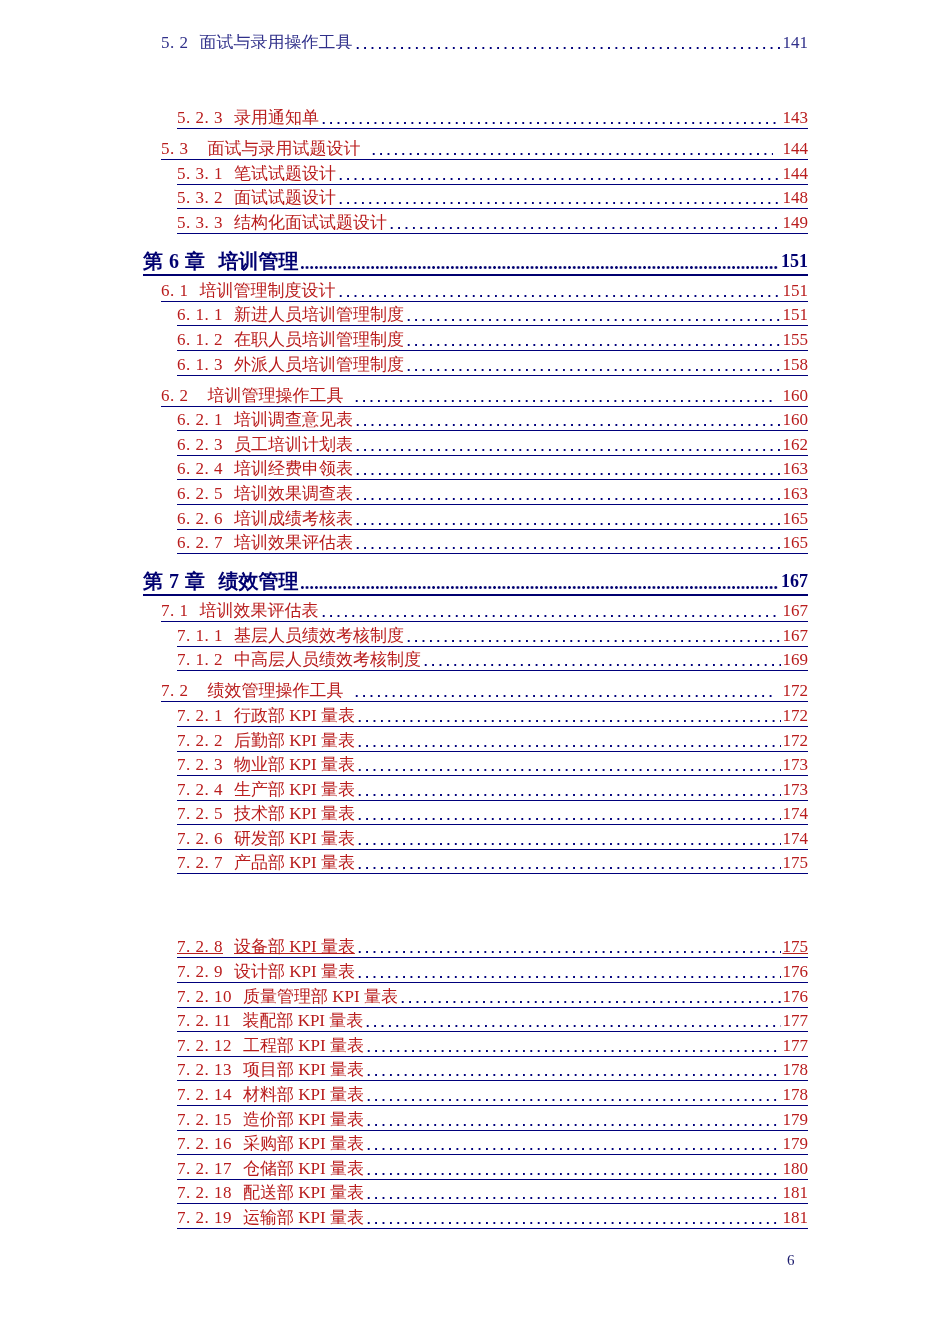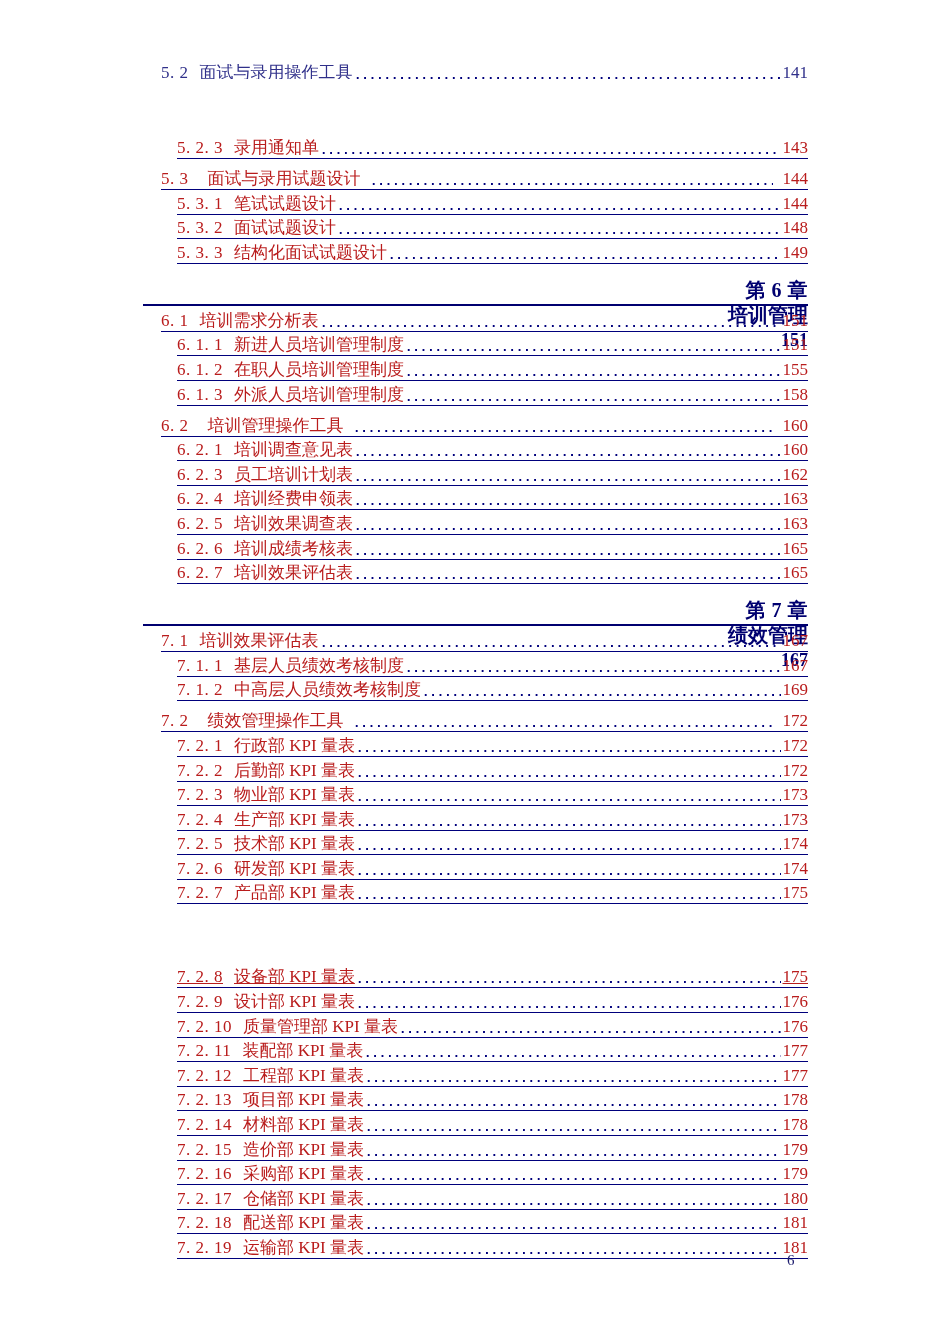--- a/index.html
+++ b/index.html
@@ -1,20 +1,20 @@
 <!DOCTYPE html>
 <html><head>
 <meta charset="utf-8">
 <style>
   html,body{margin:0;padding:0;background:#ffffff;}
   .page{
     position:relative;width:950px;height:1344px;background:#ffffff;overflow:hidden;
     font-family:"Liberation Serif","DejaVu Serif",serif;
   }
-  .content{position:absolute;left:143px;top:62px;width:665px;}
+  .content{position:absolute;left:143px;top:32px;width:665px;}
 
   
   .row{
     display:flex;align-items:flex-end;box-sizing:content-box;
     color:#b91c1c;font-size:17px;line-height:20px;height:21px;
     border-bottom:1.6px solid #00007c;margin-bottom:2.6px;
   }
   .row .num{white-space:pre;letter-spacing:.5px;}
   .row .title{margin-left:11px;white-space:pre;}
   .row .leader{
@@ -26,21 +26,21 @@
   .row .pageno{margin-left:1px;}
 
   
   .lvl2{margin-left:18px;}
   .lvl3{margin-left:34px;}
 
   
   .lvl1{
     margin-left:0;font-weight:bold;font-size:20px;line-height:25px;height:26px;
     color:#000070;border-bottom:2.5px solid #000070;
-    margin-top:14px;margin-bottom:4px;flex-direction:column;
+    margin-top:14px;margin-bottom:4px;
   }
   .lvl1 .title{margin-left:13px;}
   .lvl1 .leader{
     background-image:radial-gradient(circle,#000070 1.25px,rgba(0,0,0,0) 1.5px);
     background-size:4.7px 7px;background-position:left 0 bottom 3px;
   }
   .lvl1 .pageno{font-size:18px;}
 
   
   .gap-s{margin-top:9px;gap:8px;}
@@ -103,21 +103,21 @@
     <span class="pageno">149</span>
   </div>
         <div class="row lvl1">
     <span class="num">第 6 章</span>
     <span class="title">培训管理</span>
     <span class="leader"></span>
     <span class="pageno">151</span>
   </div>
         <div class="row lvl2">
     <span class="num">6. 1</span>
-    <span class="title">培训需求分析表</span>
+    <span class="title">培训管理制度设计</span>
     <span class="leader"></span>
     <span class="pageno">151</span>
   </div>
         <div class="row lvl3">
     <span class="num">6. 1. 1</span>
     <span class="title">新进人员培训管理制度</span>
     <span class="leader"></span>
     <span class="pageno">151</span>
   </div>
         <div class="row lvl3">

